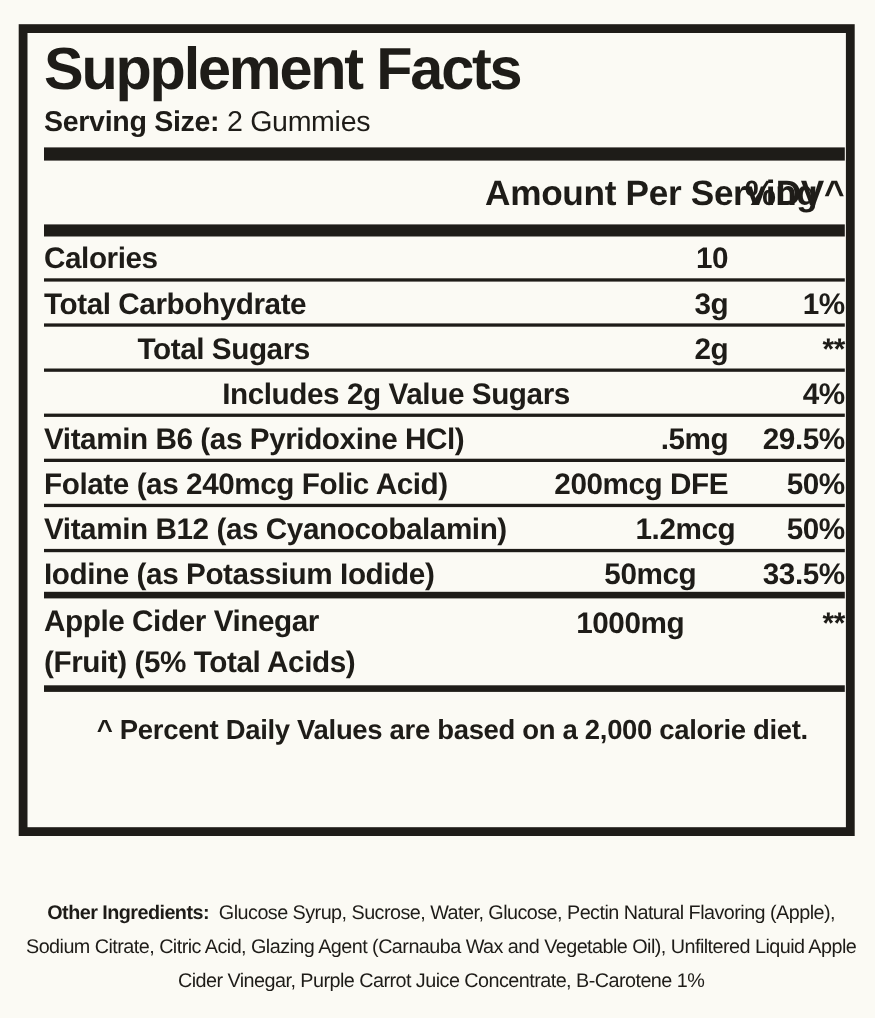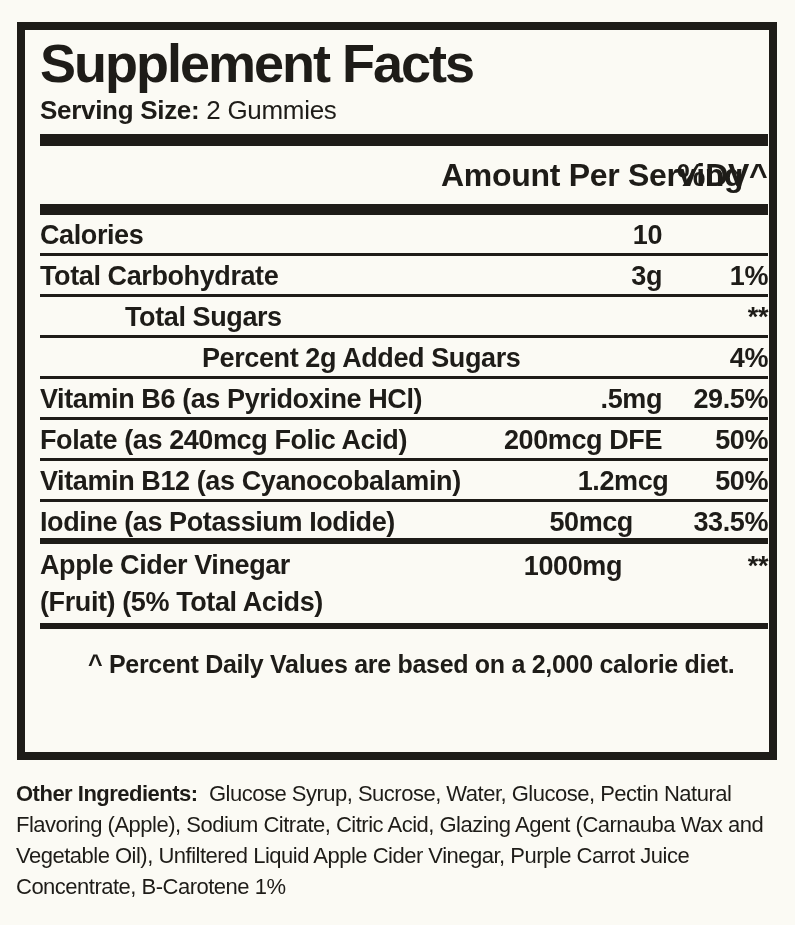--- a/index.html
+++ b/index.html
@@ -86,25 +86,26 @@
     font-size:25px;
     font-weight:bold;
     letter-spacing:-0.3px;
     line-height:36px;
     margin-left:48px;
   }
 
   
   .other-ingredients{
     position:absolute;
-    left:16px; top:778px;
+    left:16px; top:814px;
     width:770px;
-    font-size:22px;
+    font-size:18px;
     line-height:31px;
     letter-spacing:-0.5px;
+    text-align:center;
   }
   .other-ingredients .oi-heading{font-weight:bold;}
 </style>
 </head>
 <body>
 
 <div class="facts-box">
 
   <div class="title">Supplement Facts</div>
 
@@ -132,25 +133,26 @@
   </div>
 
   <div class="row">
     <div class="label">Total Carbohydrate</div>
     <div class="amount">3g</div>
     <div class="dv">1%</div>
   </div>
 
   <div class="row indent-1">
     <div class="label">Total Sugars</div>
+    <div class="amount">2g</div>
     <div class="dv">**</div>
   </div>
 
   <div class="row indent-2">
-    <div class="label">Percent 2g Added Sugars</div>
+    <div class="label">Includes 2g Value Sugars</div>
     <div class="amount"></div>
     <div class="dv">4%</div>
   </div>
 
   <div class="row">
     <div class="label">Vitamin B6 (as Pyridoxine HCl)</div>
     <div class="amount">.5mg</div>
     <div class="dv">29.5%</div>
   </div>
 

